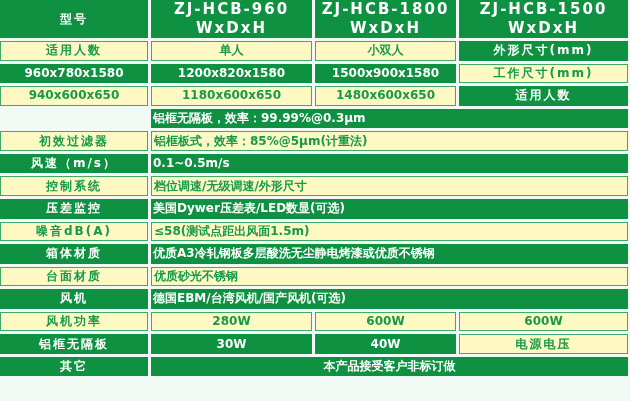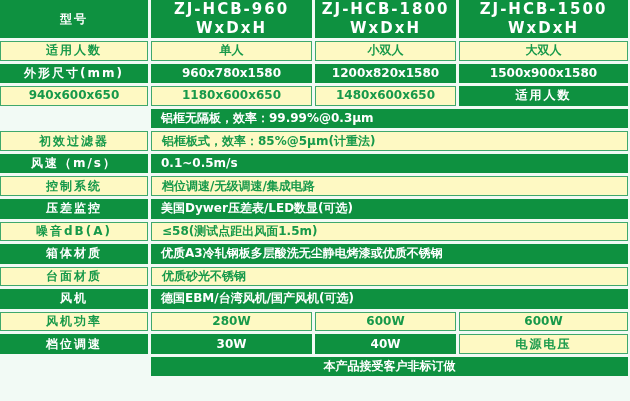--- a/index.html
+++ b/index.html
@@ -41,21 +41,21 @@
     border: 1px solid var(--border-green, #3FA86C);
   }
   .cell.label { letter-spacing: 2px; }
   .cell.model {
     letter-spacing: 2px;
     font-size: 15px;
   }
   .cell.span { grid-column: 2 / 5; }
   .cell.align-left {
     align-items: flex-start;
-    padding-left: 10px;
+    padding-left: 2px;
   }
   .cell .sub { letter-spacing: 2px; }
 </style>
 </head>
 <body>
 
 <div id="spec-table">
     <div class="cell dark label">型号</div>
     <div class="cell dark model">
       <div>ZJ-HCB-960</div>
@@ -65,48 +65,49 @@
       <div>ZJ-HCB-1800</div>
       <div class="sub">WxDxH</div>
     </div>
     <div class="cell dark model">
       <div>ZJ-HCB-1500</div>
       <div class="sub">WxDxH</div>
     </div>
     <div class="cell light label">适用人数</div>
     <div class="cell light">单人</div>
     <div class="cell light">小双人</div>
-    <div class="cell light">大双人</div>
     <div class="cell dark label">外形尺寸(mm)</div>
     <div class="cell dark">960x780x1580</div>
     <div class="cell dark">1200x820x1580</div>
     <div class="cell dark">1500x900x1580</div>
+    <div class="cell light label">工作尺寸(mm)</div>
     <div class="cell light">940x600x650</div>
     <div class="cell light">1180x600x650</div>
     <div class="cell light">1480x600x650</div>
     <div class="cell dark label">适用人数</div>
     <div class="cell dark span align-left">铝框无隔板，效率：99.99%@0.3μm</div>
     <div class="cell light label">初效过滤器</div>
     <div class="cell light span align-left">铝框板式，效率：85%@5μm(计重法)</div>
     <div class="cell dark label">风速（m/s）</div>
     <div class="cell dark span align-left">0.1~0.5m/s</div>
     <div class="cell light label">控制系统</div>
-    <div class="cell light span align-left">档位调速/无级调速/集成电路</div>
+    <div class="cell light span align-left">档位调速/无级调速/外形尺寸</div>
     <div class="cell dark label">压差监控</div>
     <div class="cell dark span align-left">美国Dywer压差表/LED数显(可选)</div>
     <div class="cell light label">噪音dB(A)</div>
     <div class="cell light span align-left">≤58(测试点距出风面1.5m)</div>
     <div class="cell dark label">箱体材质</div>
     <div class="cell dark span align-left">优质A3冷轧钢板多层酸洗无尘静电烤漆或优质不锈钢</div>
     <div class="cell light label">台面材质</div>
     <div class="cell light span align-left">优质砂光不锈钢</div>
     <div class="cell dark label">风机</div>
     <div class="cell dark span align-left">德国EBM/台湾风机/国产风机(可选)</div>
     <div class="cell light label">风机功率</div>
     <div class="cell light">280W</div>
     <div class="cell light">600W</div>
     <div class="cell light">600W</div>
-    <div class="cell dark label">档位调速</div>
+    <div class="cell dark label">铝框无隔板</div>
     <div class="cell dark">30W</div>
     <div class="cell dark">40W</div>
     <div class="cell light label">电源电压</div>
+    <div class="cell dark label">其它</div>
     <div class="cell dark span">本产品接受客户非标订做</div>
   </div>
 
 </body></html>

